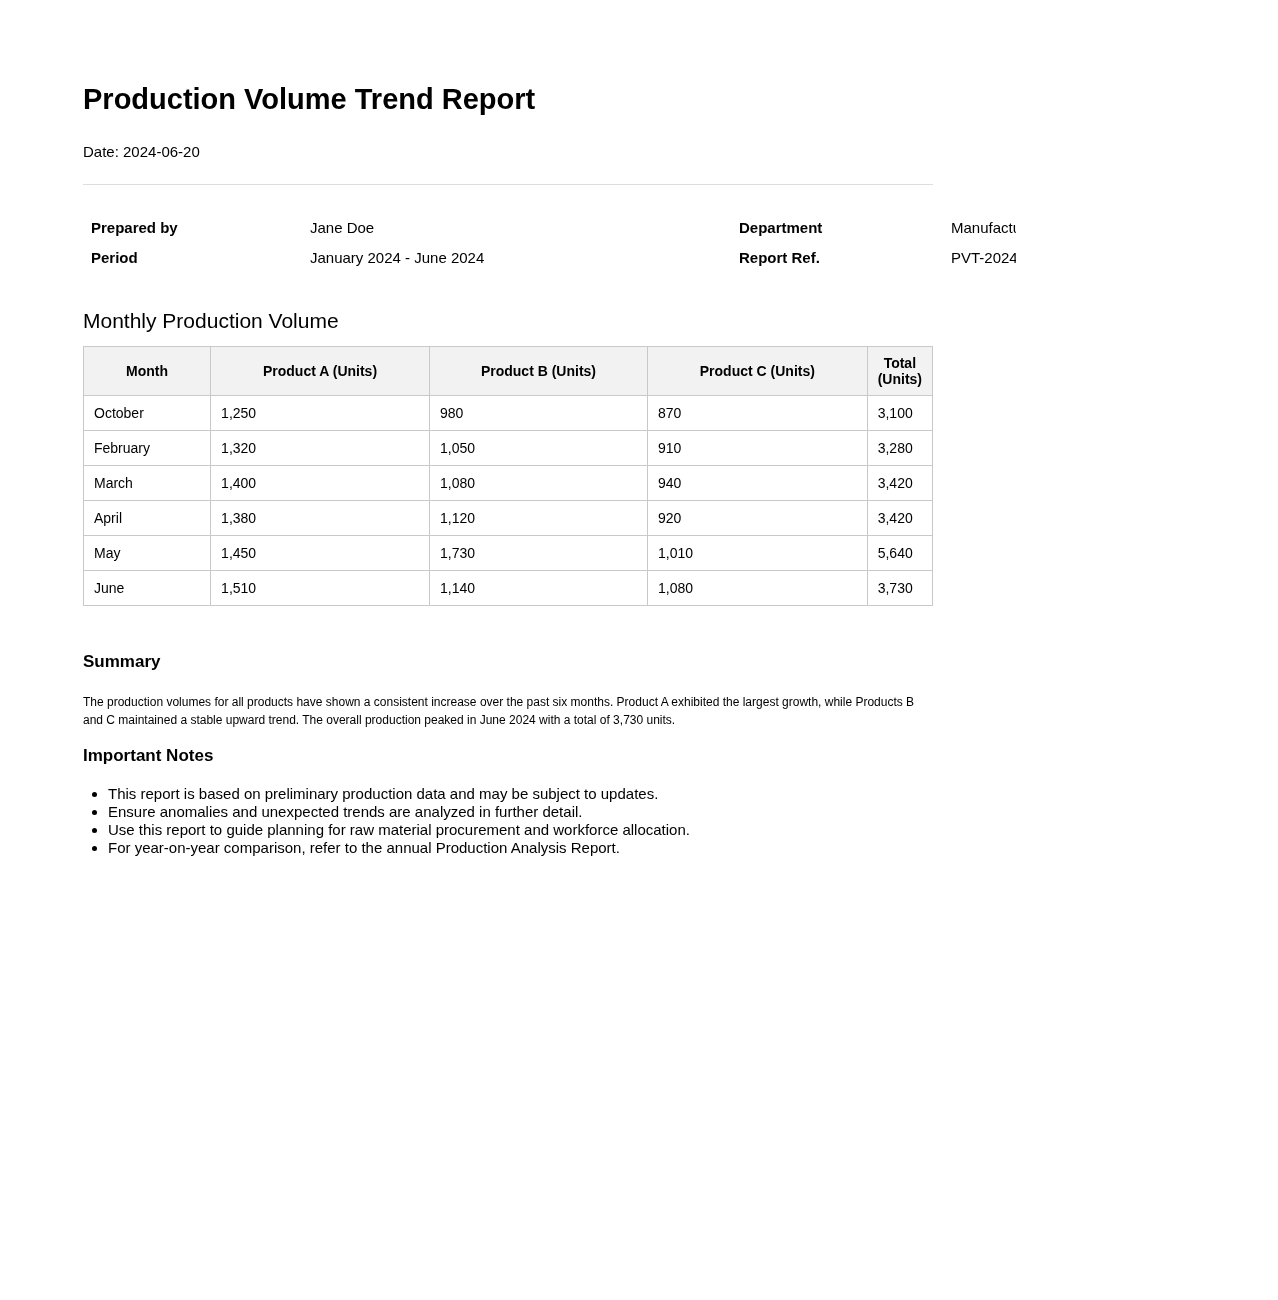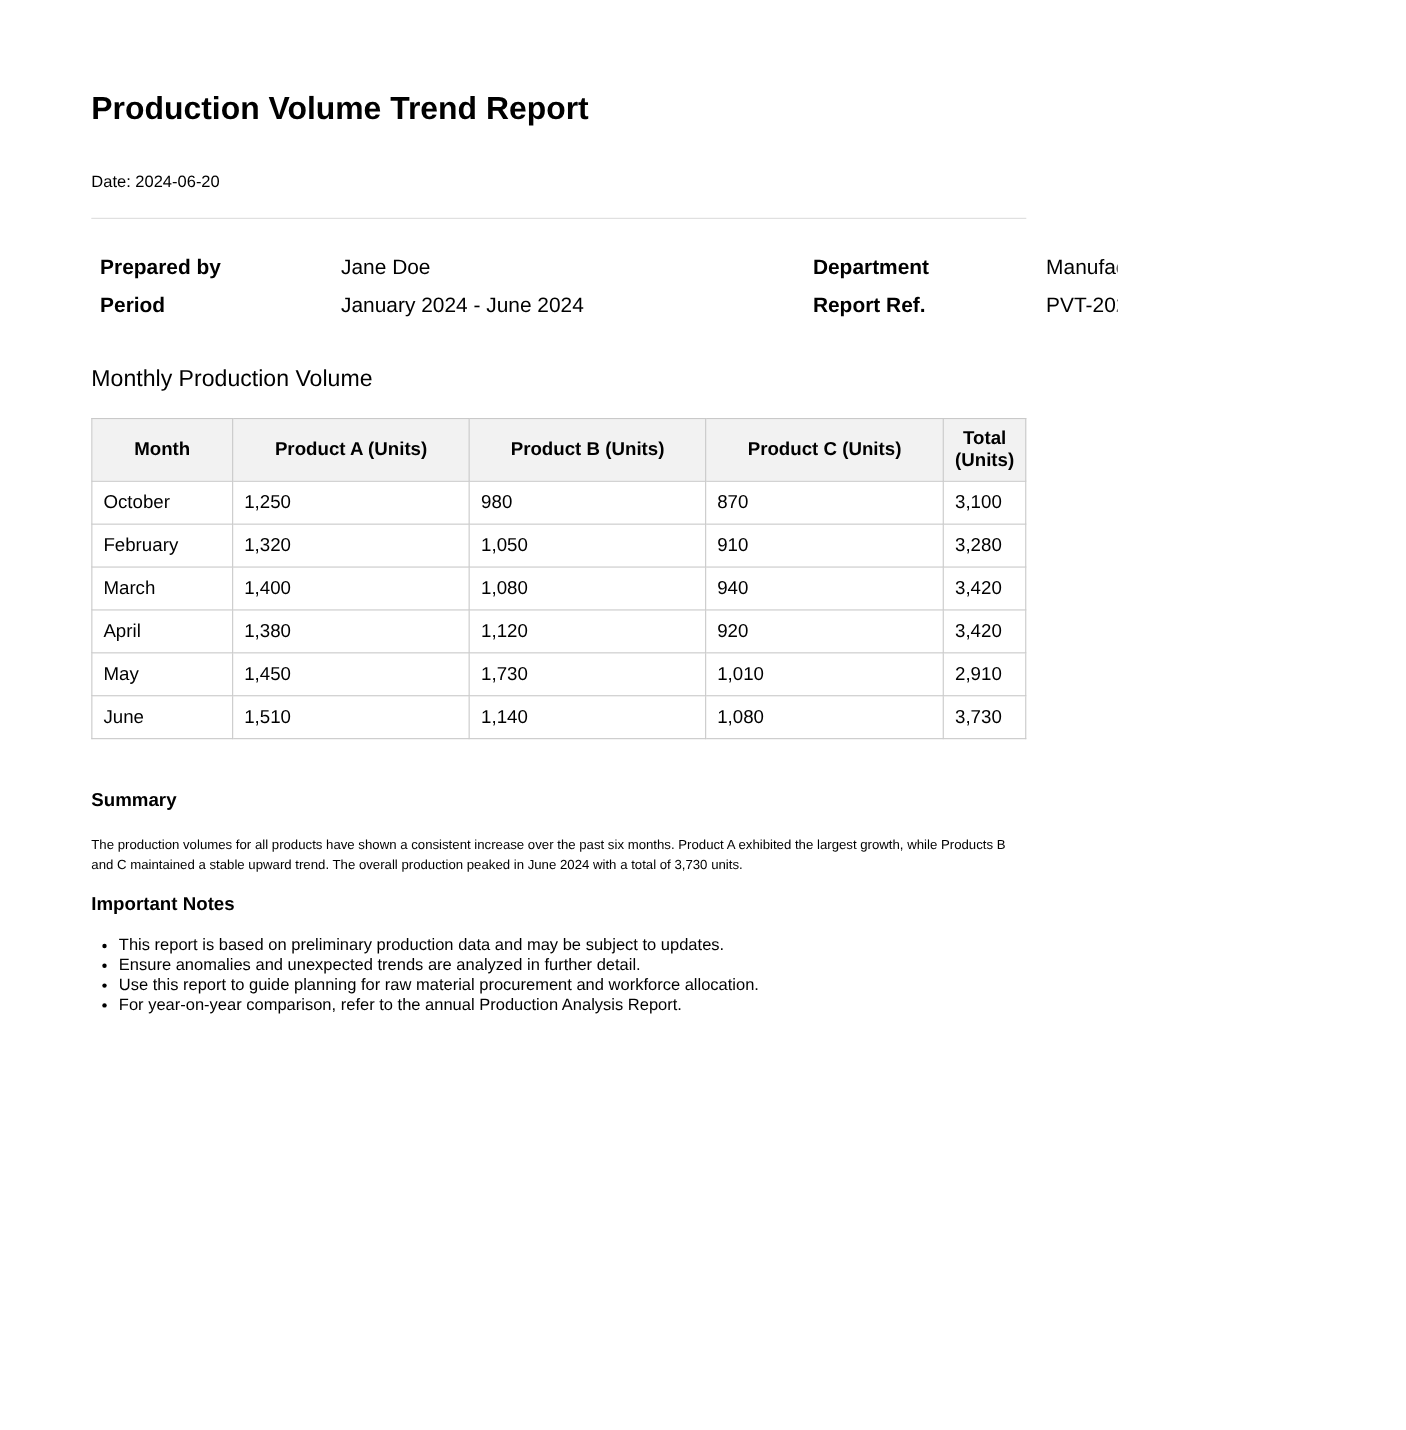--- a/index.html
+++ b/index.html
@@ -18,50 +18,50 @@
   .content {
     padding: 84px 83px 0 83px;
   }
   .report-title {
     font-size: 29px;
     font-weight: bold;
     margin: 0;
     line-height: 1.1;
   }
   .date-line {
-    margin-top: 41px;
+    margin-top: 27px;
     font-size: 15px;
   }
   .rule {
     border: none;
     border-top: 1px solid #dddddd;
     margin: 24px 0 0 0;
   }
   .meta-grid {
     margin-top: 34px;
     display: grid;
     grid-template-columns: 227px 421px 220px 1fr;
     row-gap: 13px;
-    font-size: 19px;
+    font-size: 15px;
     align-items: baseline;
   }
   .meta-label {
     font-weight: bold;
     padding-left: 8px;
   }
   .section-heading {
     font-size: 21px;
     font-weight: normal;
     margin: 43px 0 0 0;
   }
   table.data-table {
-    margin-top: 23px;
+    margin-top: 13px;
     width: 100%;
     border-collapse: collapse;
-    font-size: 17px;
+    font-size: 14px;
   }
   table.data-table th {
     border: 1px solid #c9c9c9;
     background: #f2f2f2;
     font-weight: bold;
     text-align: center;
     padding: 8px 10px;
   }
   table.data-table td {
     border: 1px solid #c9c9c9;
@@ -159,21 +159,21 @@
           <td>1,380</td>
           <td>1,120</td>
           <td>920</td>
           <td>3,420</td>
         </tr>
         <tr>
           <td>May</td>
           <td>1,450</td>
           <td>1,730</td>
           <td>1,010</td>
-          <td>2,910</td>
+          <td>5,640</td>
         </tr>
         <tr>
           <td>June</td>
           <td>1,510</td>
           <td>1,140</td>
           <td>1,080</td>
           <td>3,730</td>
         </tr>
       </tbody>
     </table>

